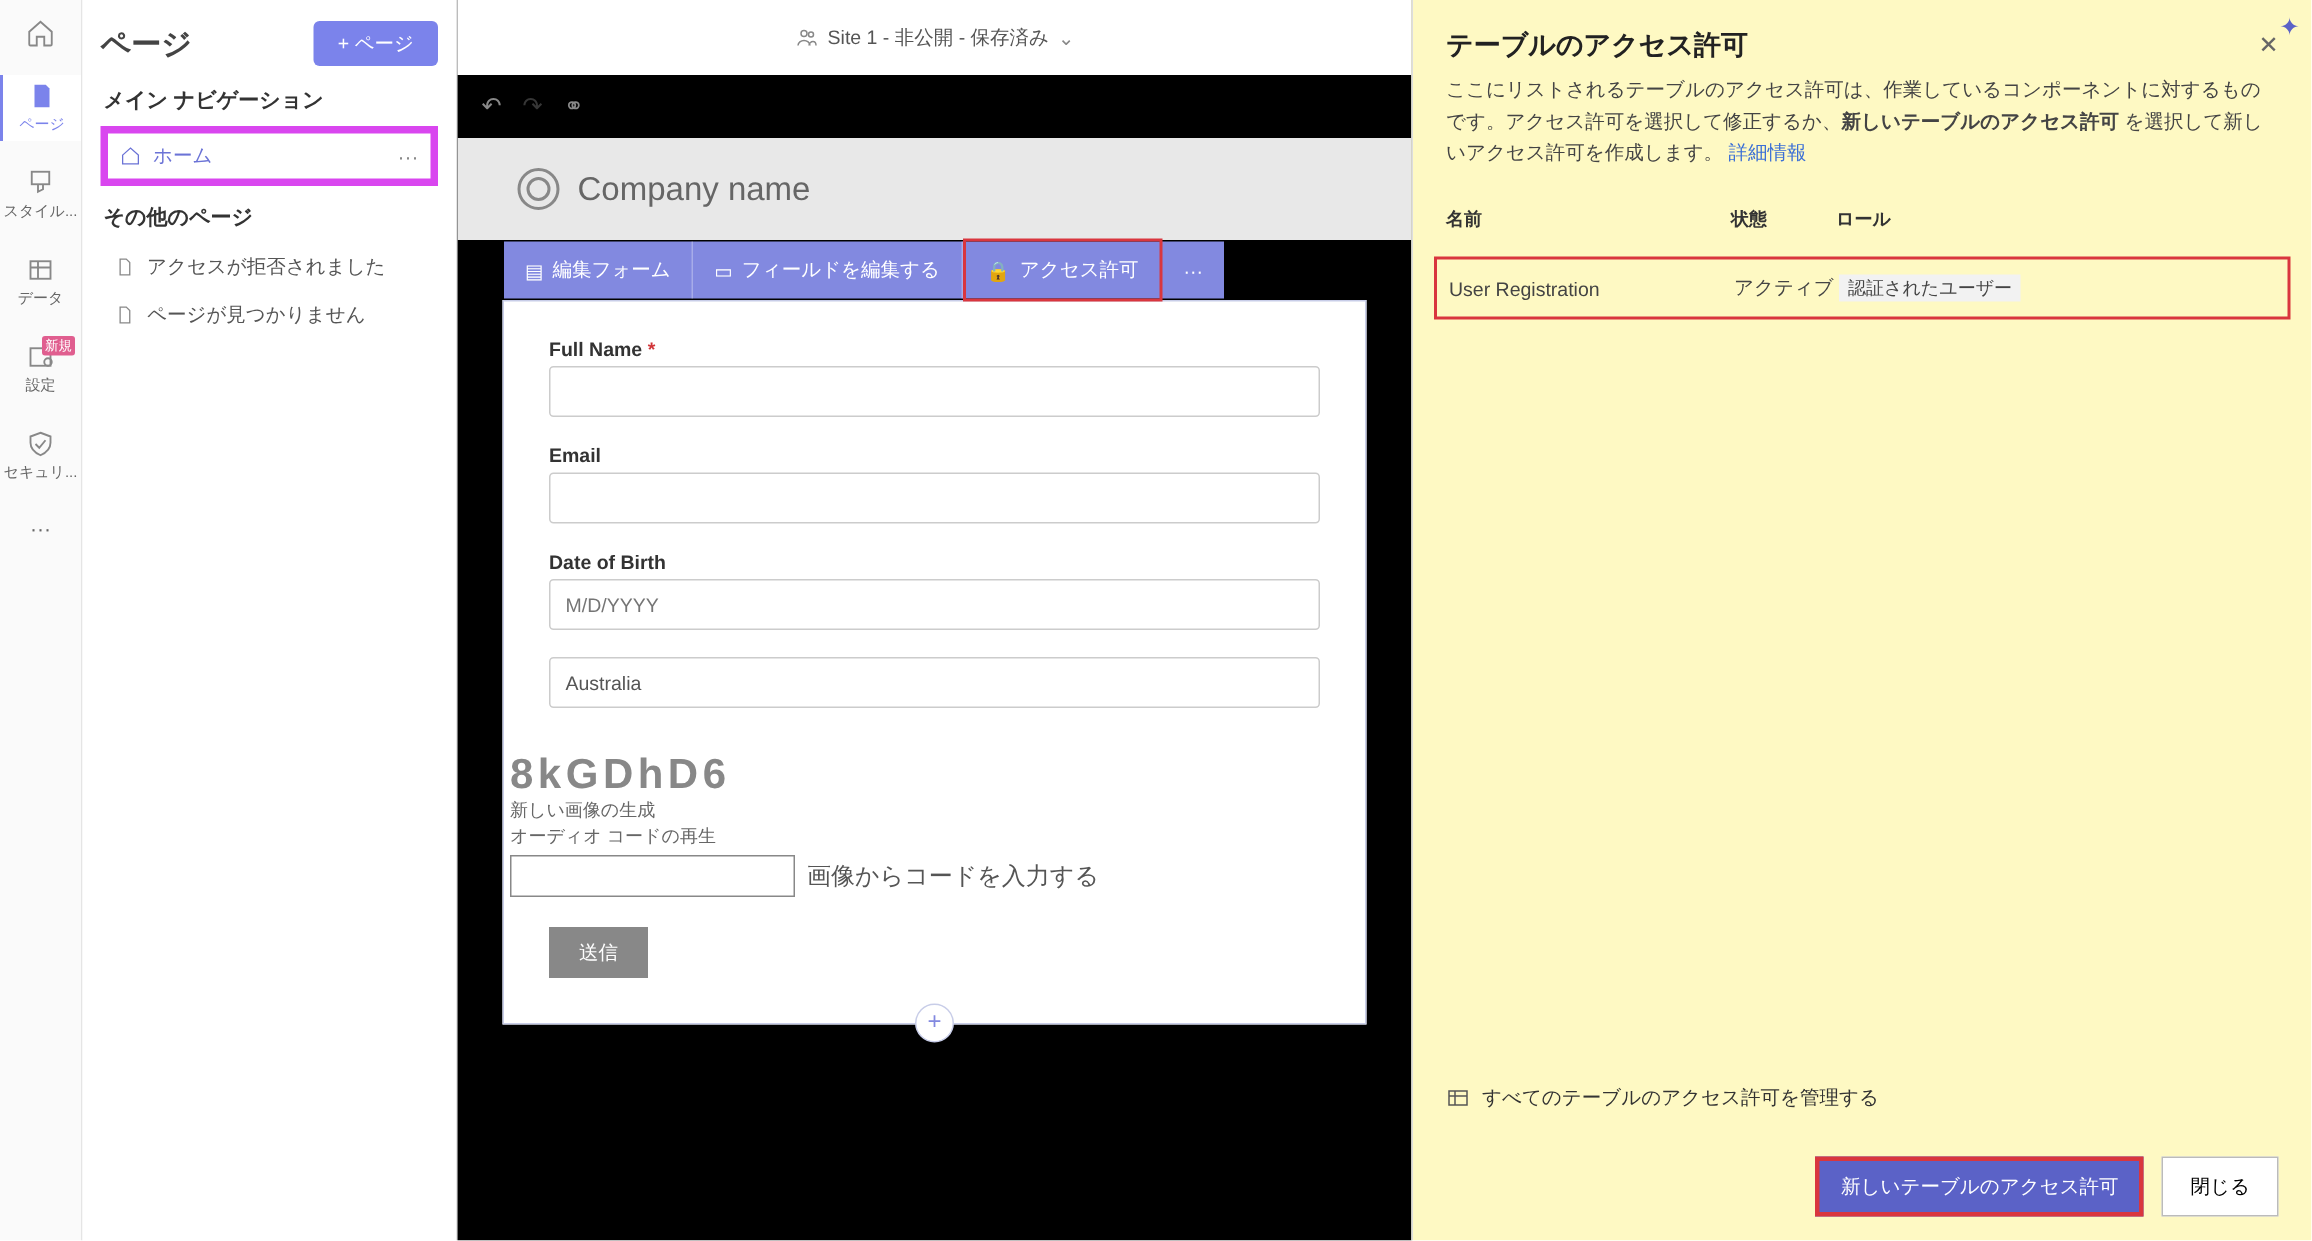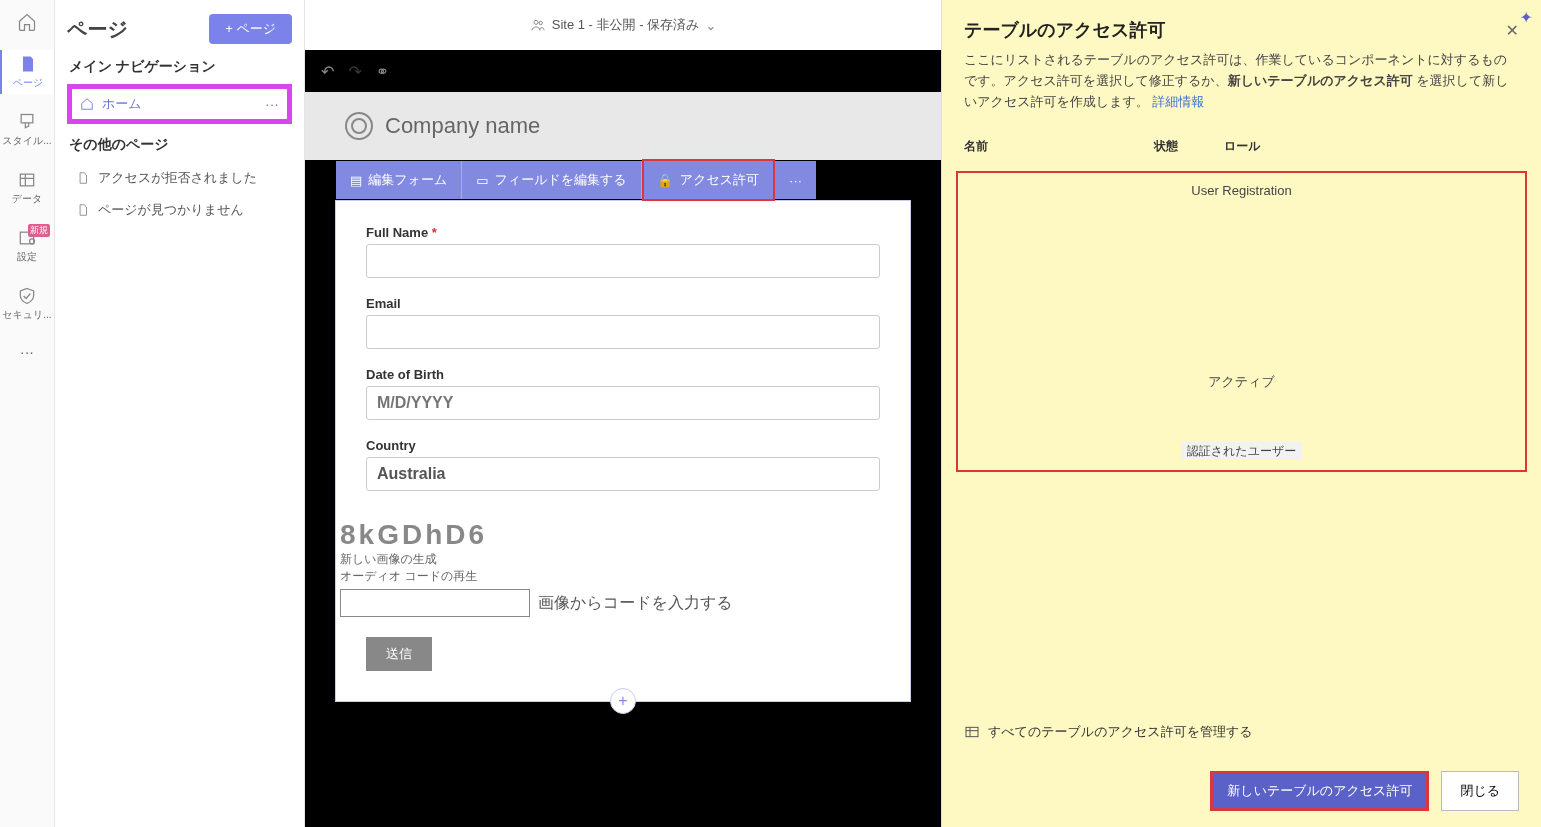--- a/index.html
+++ b/index.html
@@ -28,21 +28,21 @@
     .company { font-size:22px; color:#666;}
     .form-box { margin:40px 30px 20px 30px; border:1px solid #c8cde8; position:relative; background:#fff; padding:0 0 30px 0;}
     .form-toolbar { position:absolute; top:-40px; left:0; display:flex; background:#8289e0; height:38px; align-items:center;}
     .tb-btn { display:flex; align-items:center; gap:6px; color:#fff; font-size:13px; padding:0 14px; height:100%; cursor:pointer; border-right:1px solid rgba(255,255,255,0.3);}
     .tb-btn.highlight { border:2px solid #d9363e; height:calc(100% + 4px); margin:-2px 0;}
     .tb-btn:last-child { border-right:none;}
     .form-inner { padding:24px 30px 10px 30px;}
     .fld { margin-bottom:18px;}
     .fld label { font-size:13px; font-weight:600; color:#333; display:block; margin-bottom:4px;}
     .req { color:#d13438;}
-    .fld input, .fld .input { width:100%; height:34px; border:1px solid #ccc; border-radius:3px; padding:0 10px; font-size:16px; color:#555; background:#fff;font-weight:bold;}
+    .fld input, .fld .input { width:100%; height:34px; border:1px solid #ccc; border-radius:3px; padding:0 10px; font-size:13px; color:#555; background:#fff;}
     .captcha { font-size:28px; color:#888; letter-spacing:3px; font-weight:600;}
     .small-link { font-size:12px; color:#666; display:block;}
     .cap-row { display:flex; align-items:center; gap:8px; margin-top:4px;}
     .cap-input { width:190px; height:28px; border:1px solid #888;}
     .cap-label { font-size:16px; color:#555;}
     .submit { margin:20px 0 0 30px; background:#888; color:#fff; border:none; padding:8px 20px; font-size:13px; cursor:pointer;}
     .add-handle { width:26px; height:26px; border:1px solid #c8cde8; border-radius:50%; display:flex; align-items:center; justify-content:center; color:#8289e0; position:absolute; bottom:-13px; left:50%; transform:translateX(-50%); background:#fff; font-size:16px;}
     .right-panel { width:600px; border-left:1px solid #ddd; background:#fef9c3; display:flex; flex-direction:column;}
     .rp-header { display:flex; justify-content:space-between; align-items:center; padding:18px 22px 8px 22px;}
     .rp-title { font-size:18px; font-weight:700; color:#222;}
@@ -184,21 +184,20 @@
         </div>
         <div class="fld">
           <label>Email</label>
           <input type="text" style="">
         </div>
         <div class="fld">
           <label>Date of Birth</label>
           <input type="text" placeholder="M/D/YYYY" style="">
         </div>
         <div class="fld">
-          <label>Country</label>
           <div class="input" style="display:flex;align-items:center;">Australia</div>
         </div>
       </div>
       <div style="padding:0 0 0 4px;">
         <div class="captcha">8kGDhD6</div>
         <span class="small-link">新しい画像の生成</span>
         <span class="small-link">オーディオ コードの再生</span>
         <div class="cap-row">
           <input class="cap-input" type="text" style="">
           <span class="cap-label">画像からコードを入力する</span>
@@ -217,21 +216,21 @@
   </div>
   <div class="rp-desc">
     <span>ここにリストされるテーブルのアクセス許可は、作業しているコンポーネントに対するものです。アクセス許可を選択して修正するか、</span><b>新しいテーブルのアクセス許可</b><span> を選択して新しいアクセス許可を作成します。 </span><a href="#">詳細情報</a>
   </div>
   <div class="table-head">
     <div class="c-name">名前</div>
     <div class="c-state">状態</div>
     <div class="c-role">ロール</div>
   </div>
   <div class="table-hl">
-    <div class="table-row" style="padding:0;flex-direction:column;">
+    <div class="table-row" style="padding:0;">
       <div class="c-name">User Registration</div>
       <div class="c-state">アクティブ</div>
       <div class="c-role"><span class="role-tag">認証されたユーザー</span></div>
     </div>
   </div>
   <div style="flex:1;"></div>
   <div class="rp-manage">
     <svg width="16" height="16" viewBox="0 0 24 24" fill="none" stroke="#555" stroke-width="1.5">
         <rect x="3" y="5" width="18" height="14"></rect>
         <path d="M3 10h18M9 5v14"></path>

